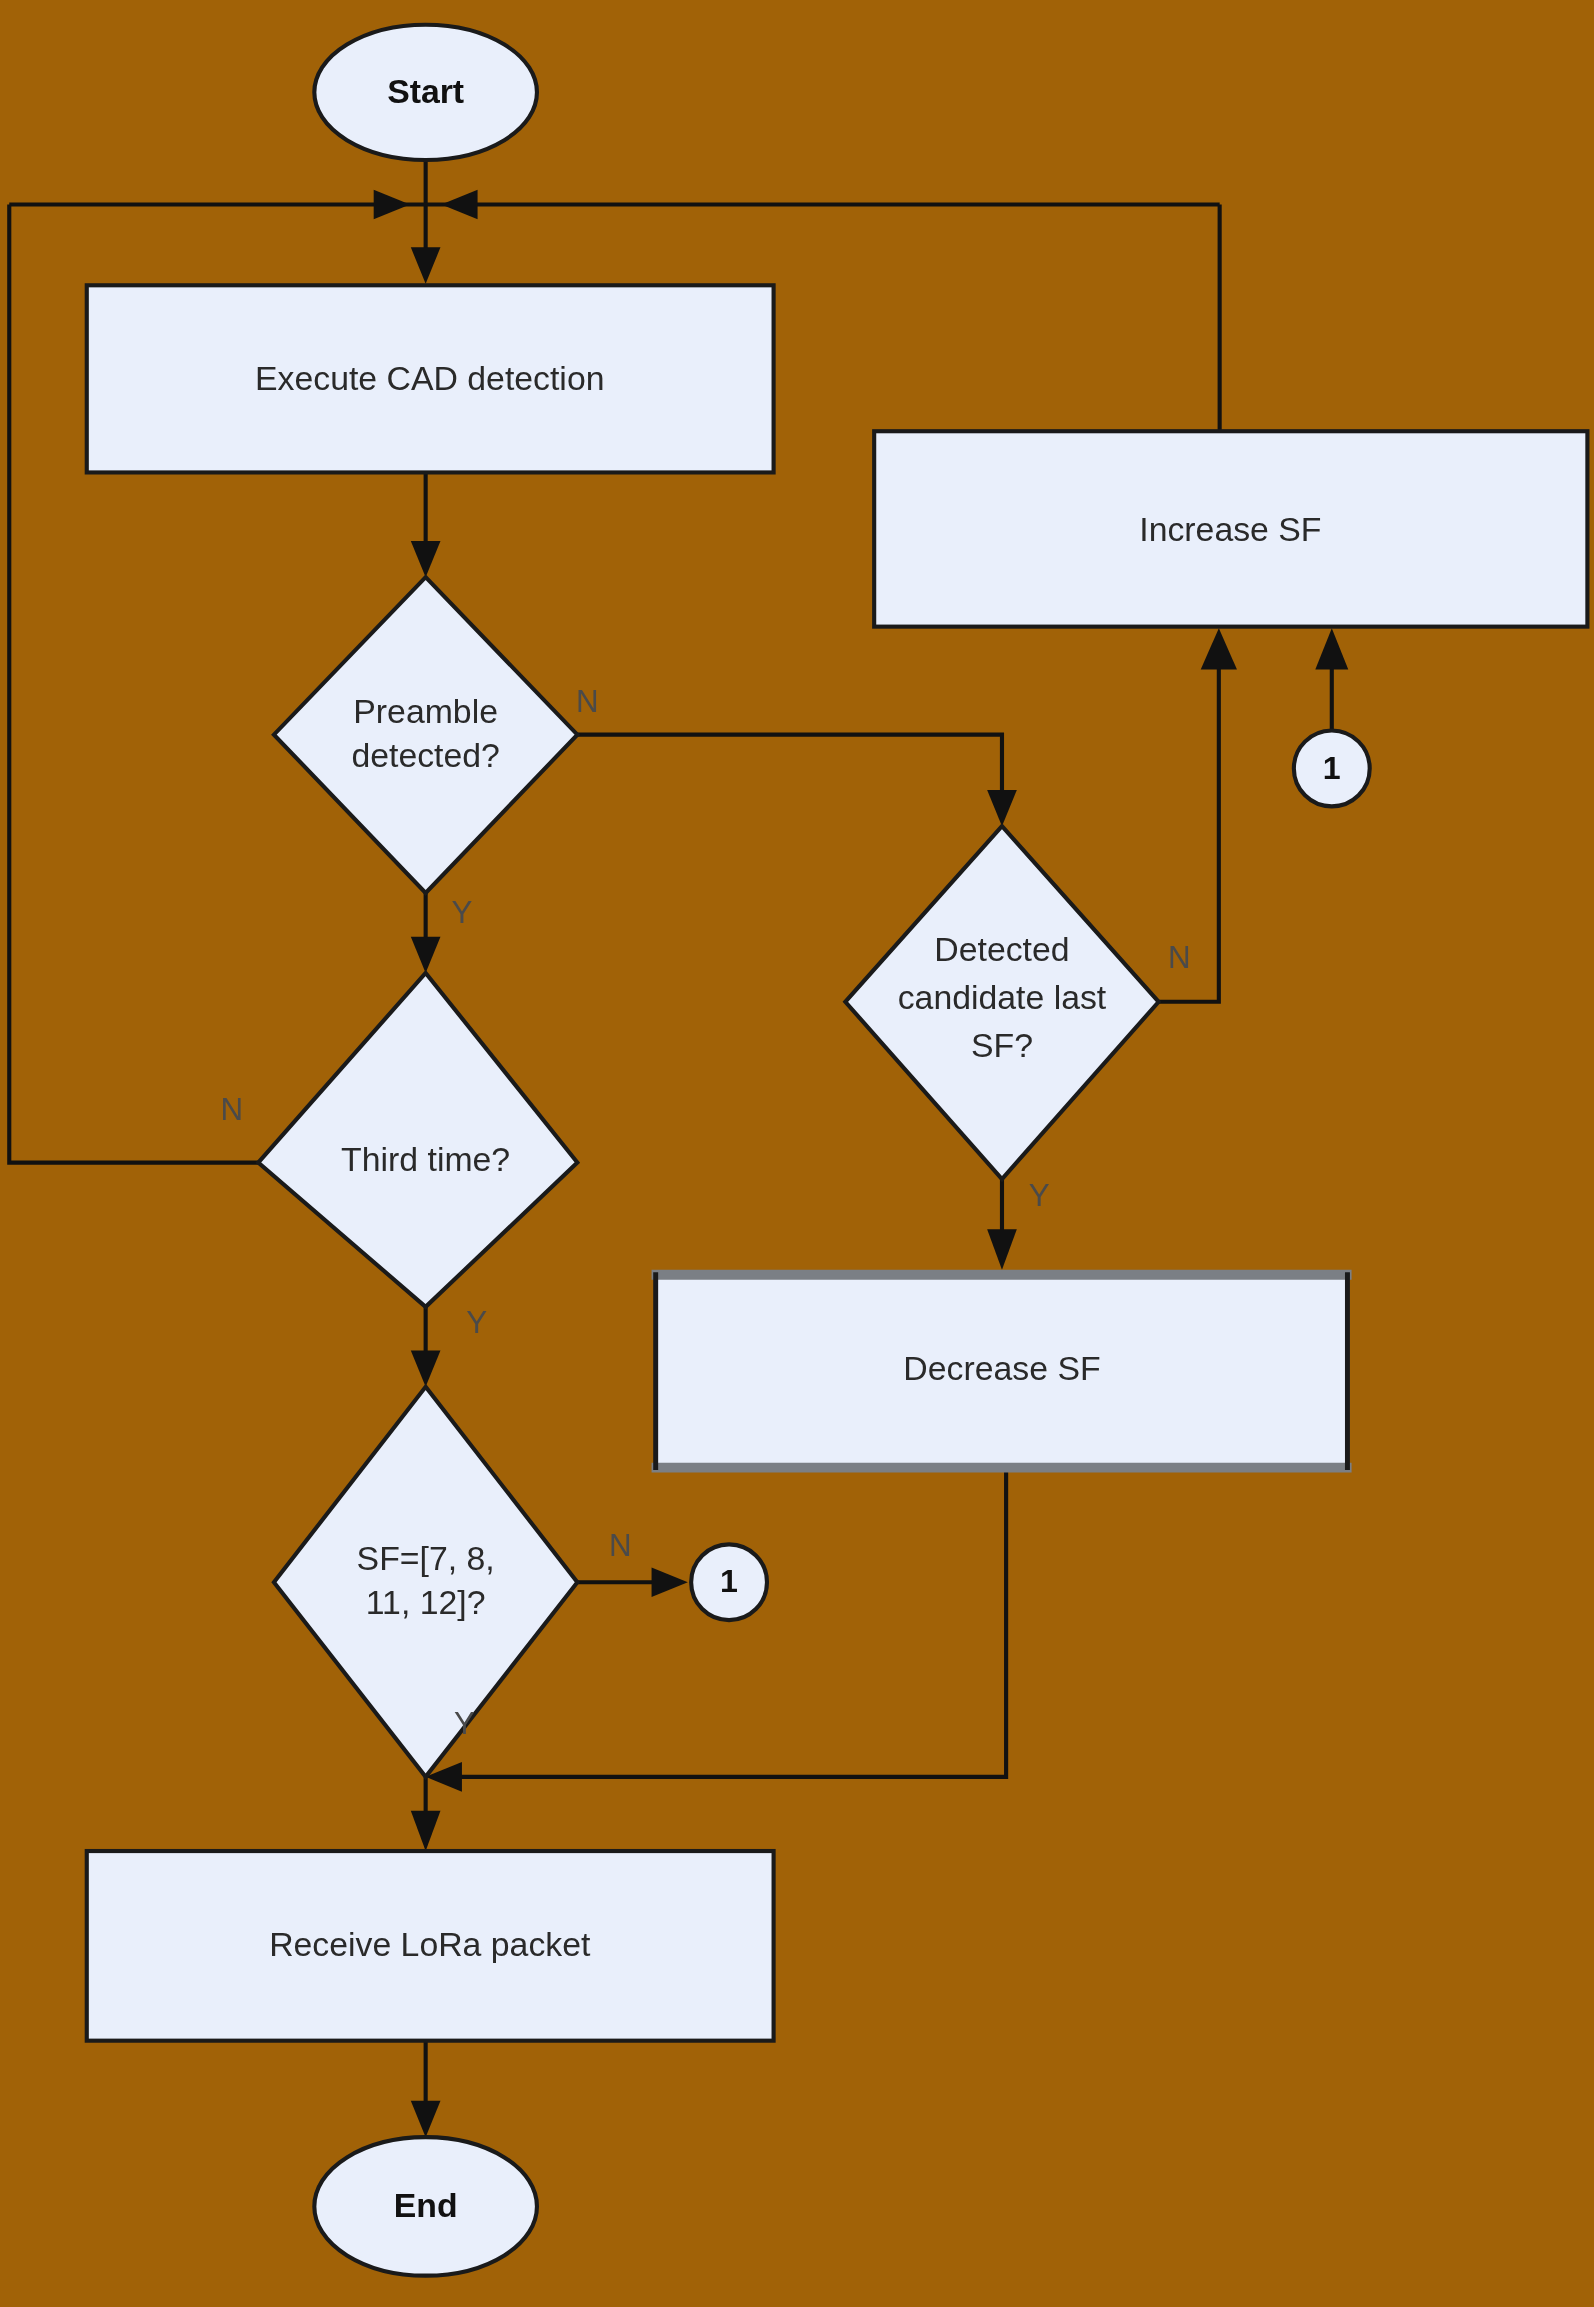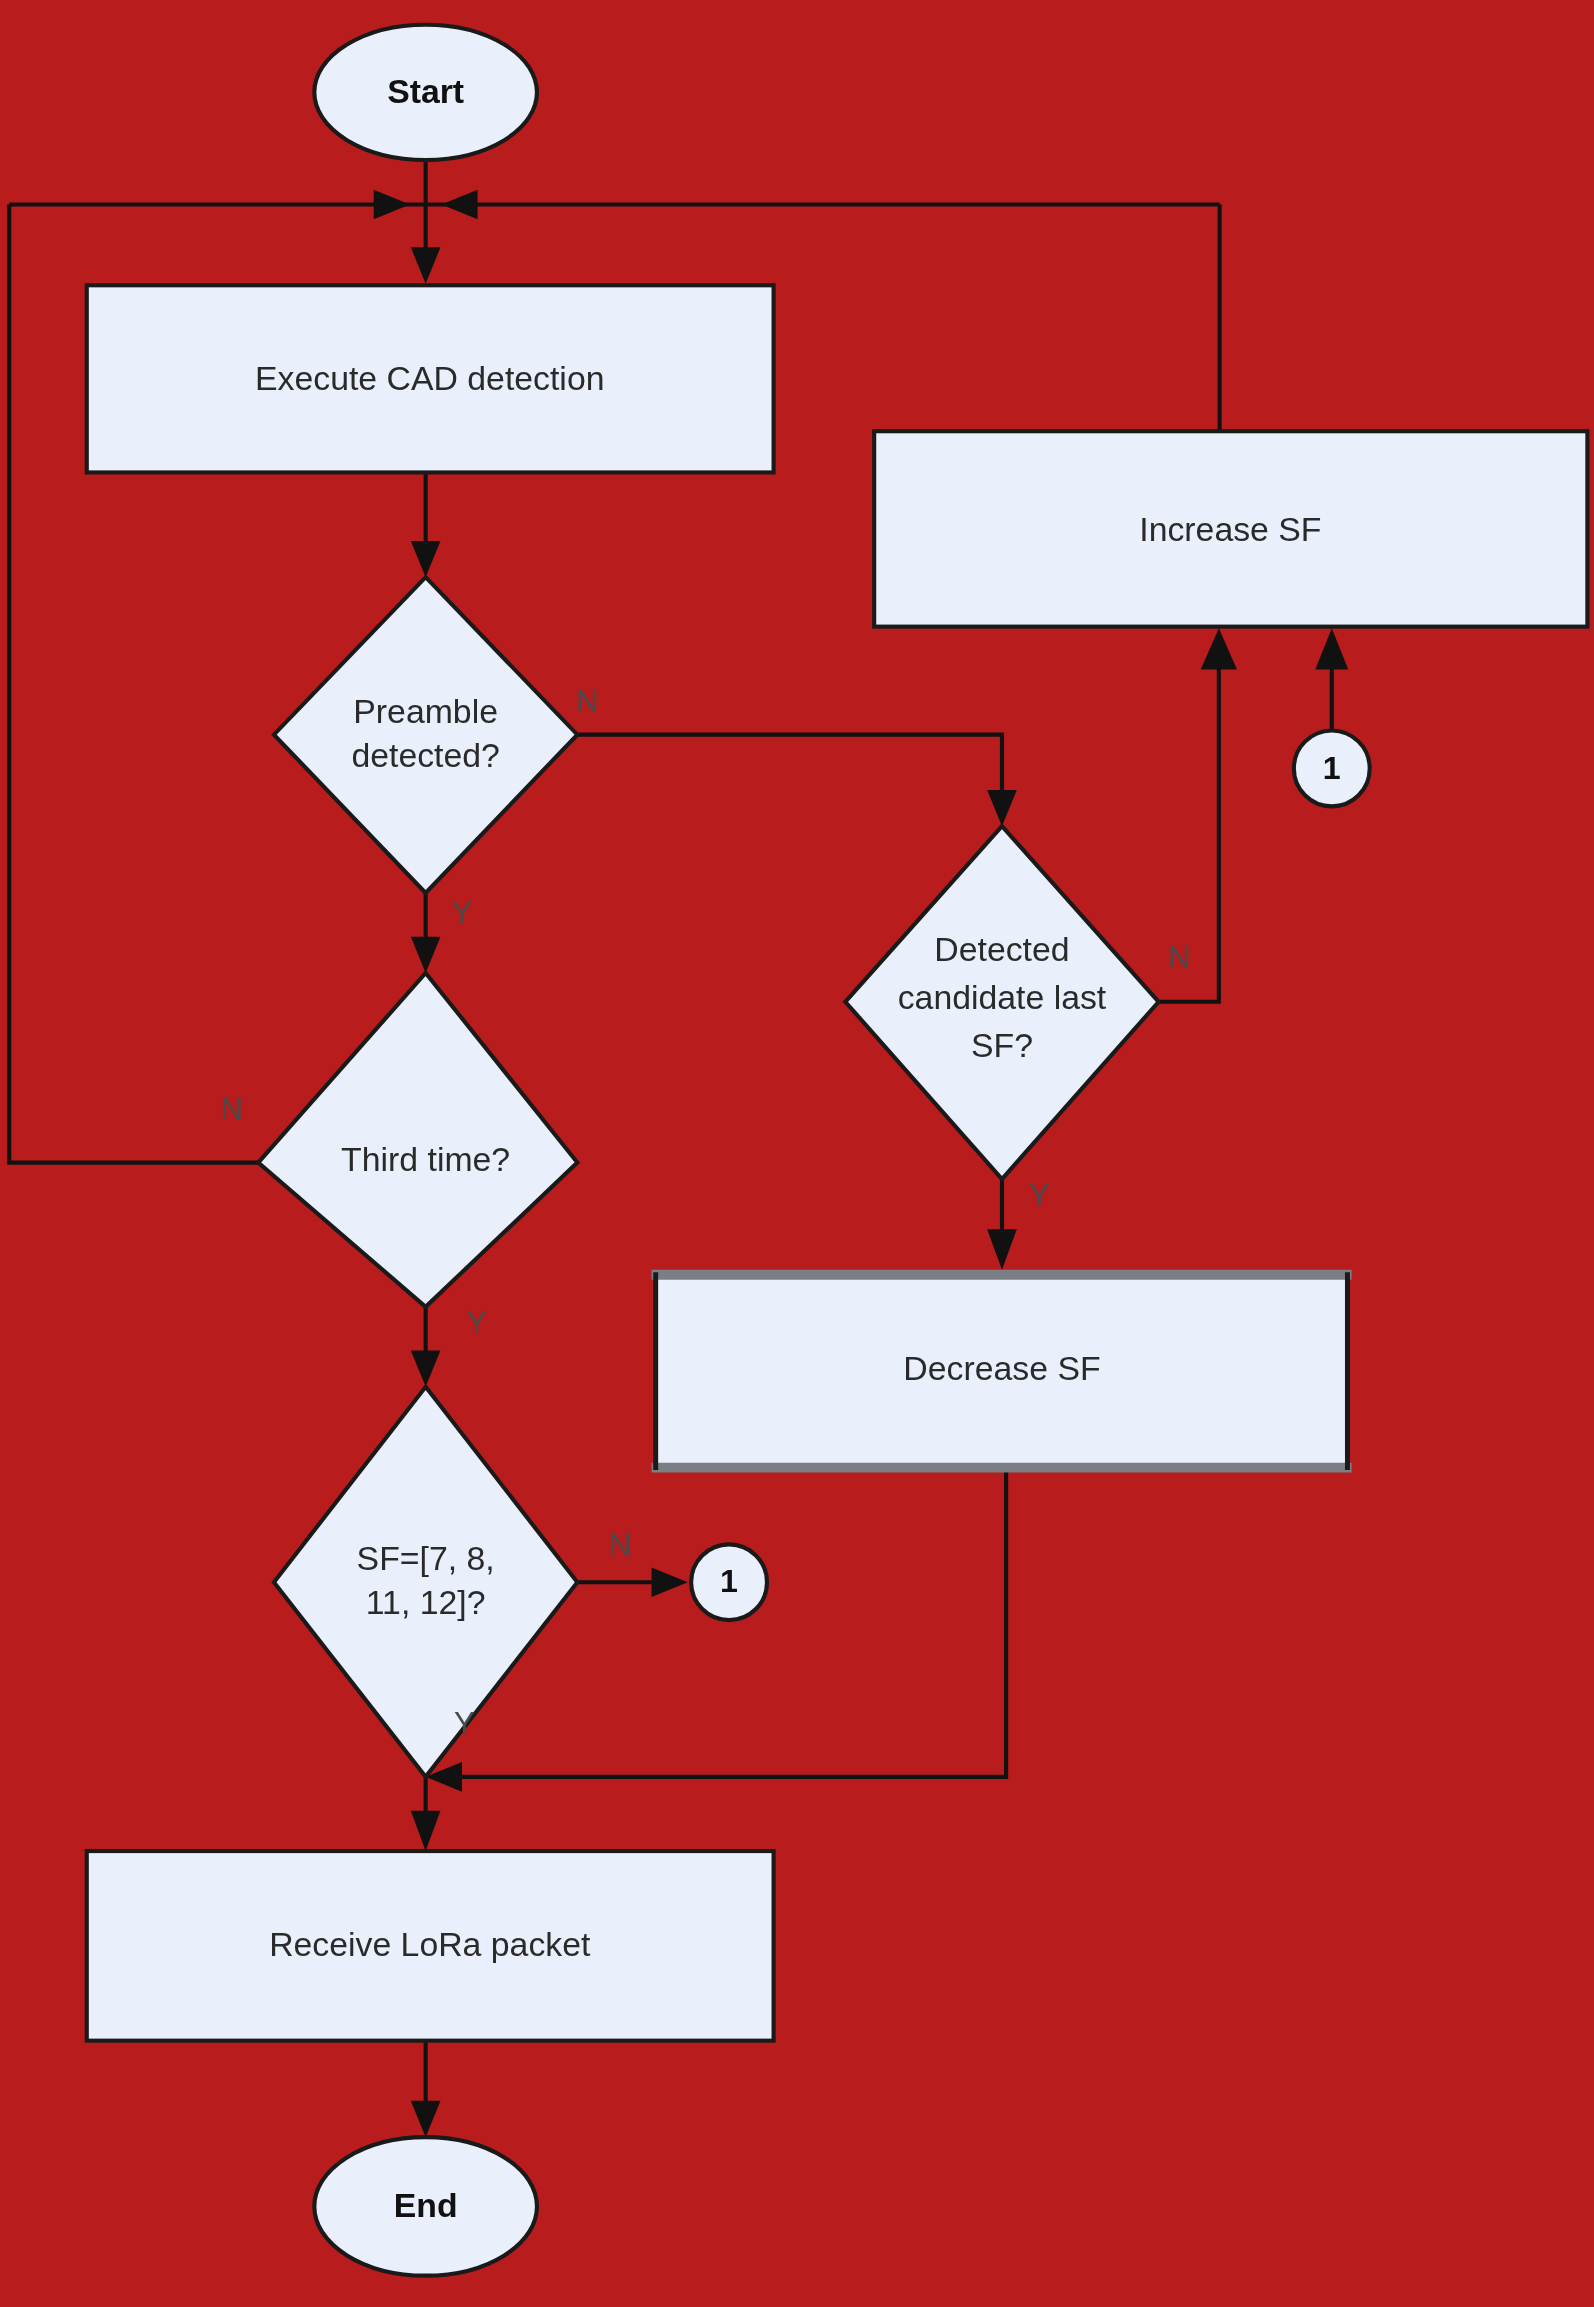--- a/index.html
+++ b/index.html
@@ -8,21 +8,21 @@
     padding: 0;
     background: #ffffff;
   }
   body {
     font-family: "Liberation Sans", sans-serif;
   }
   #flowchart-root {
     position: relative;
     width: 1595px;
     height: 2307px;
-    background: #b91c1c;
+    background: #a16207;
     overflow: hidden;
   }
   svg#flow-svg {
     display: block;
     width: 1595px;
     height: 2307px;
   }
   .node-shape {
     fill: #e9effb;
     stroke: #1a1a1a;

